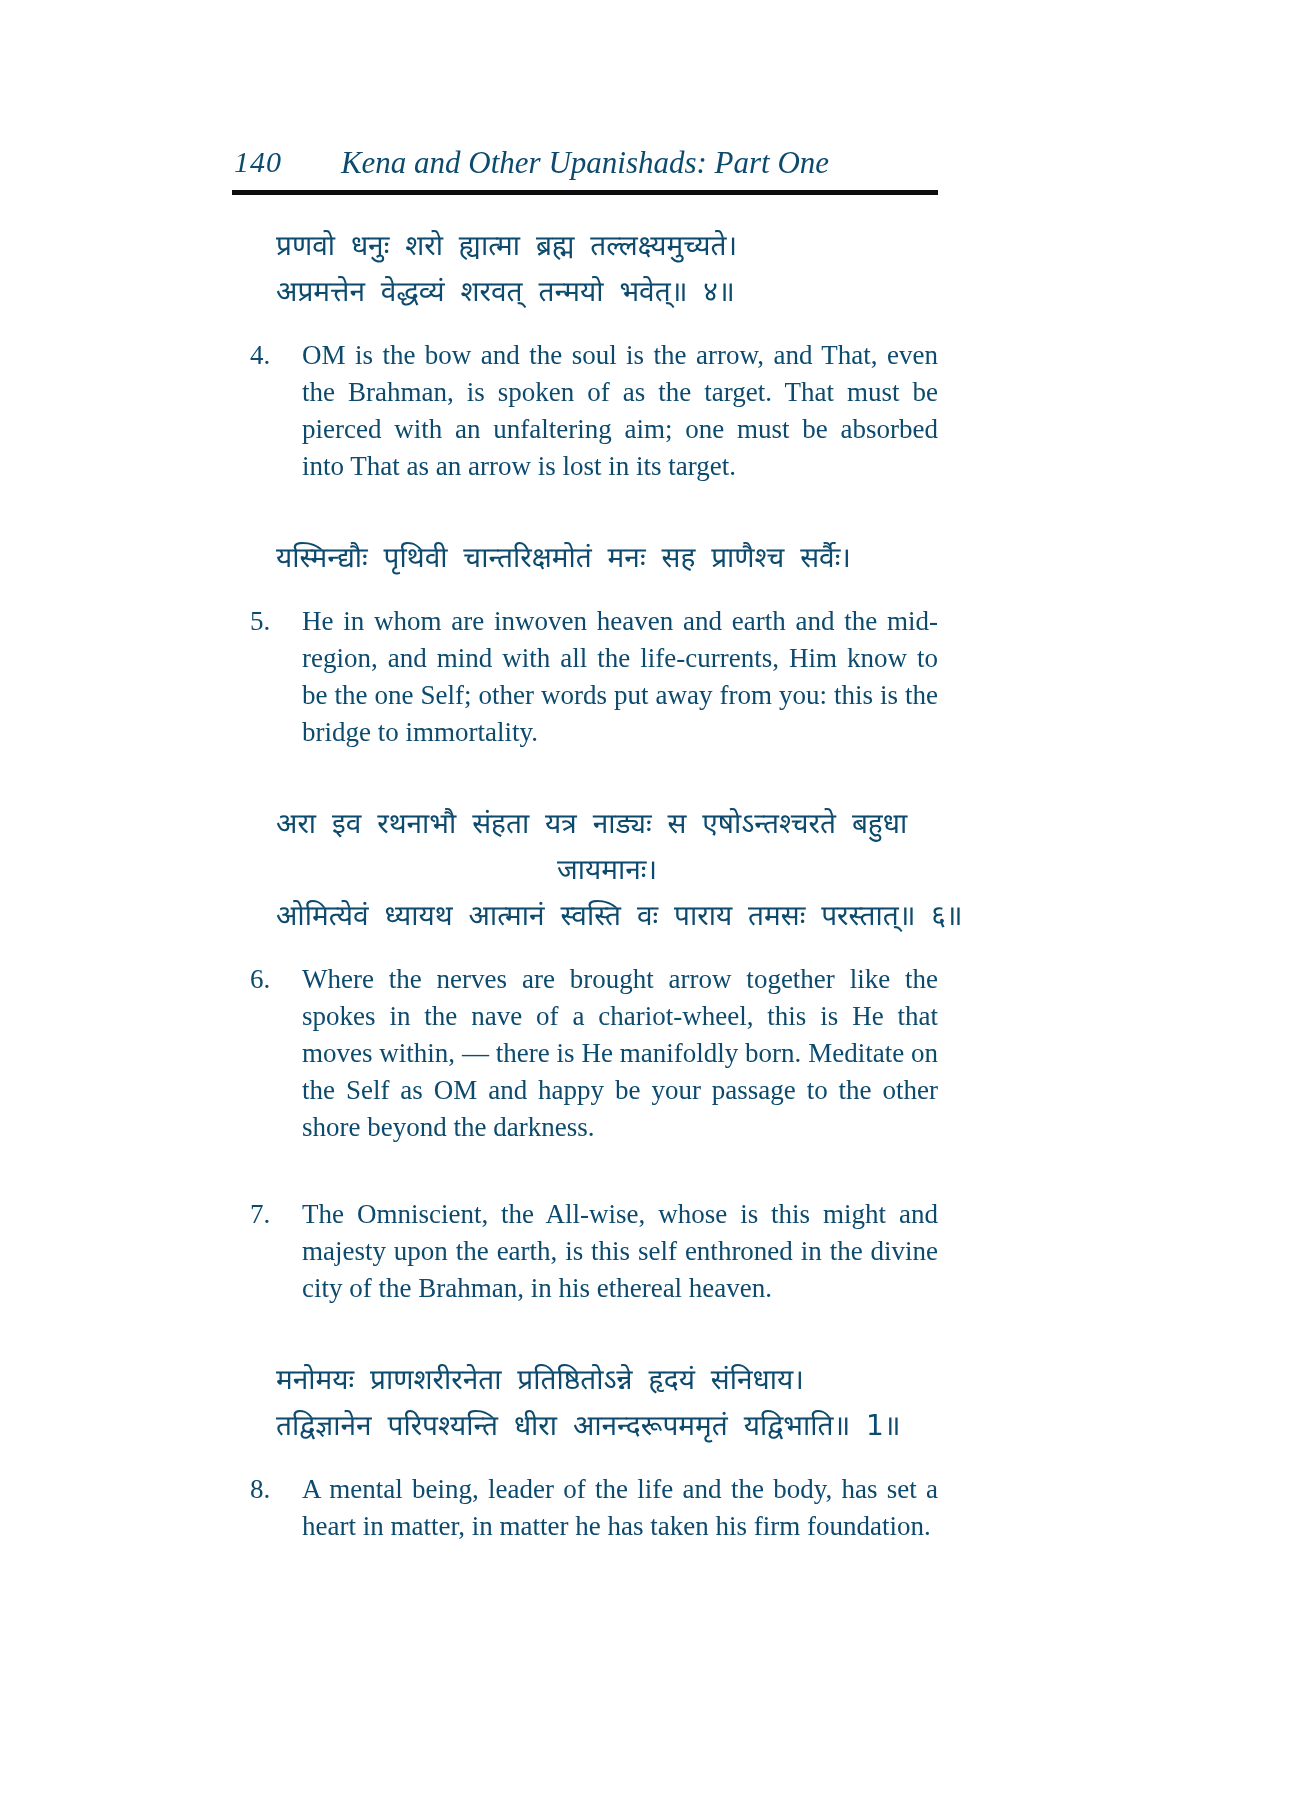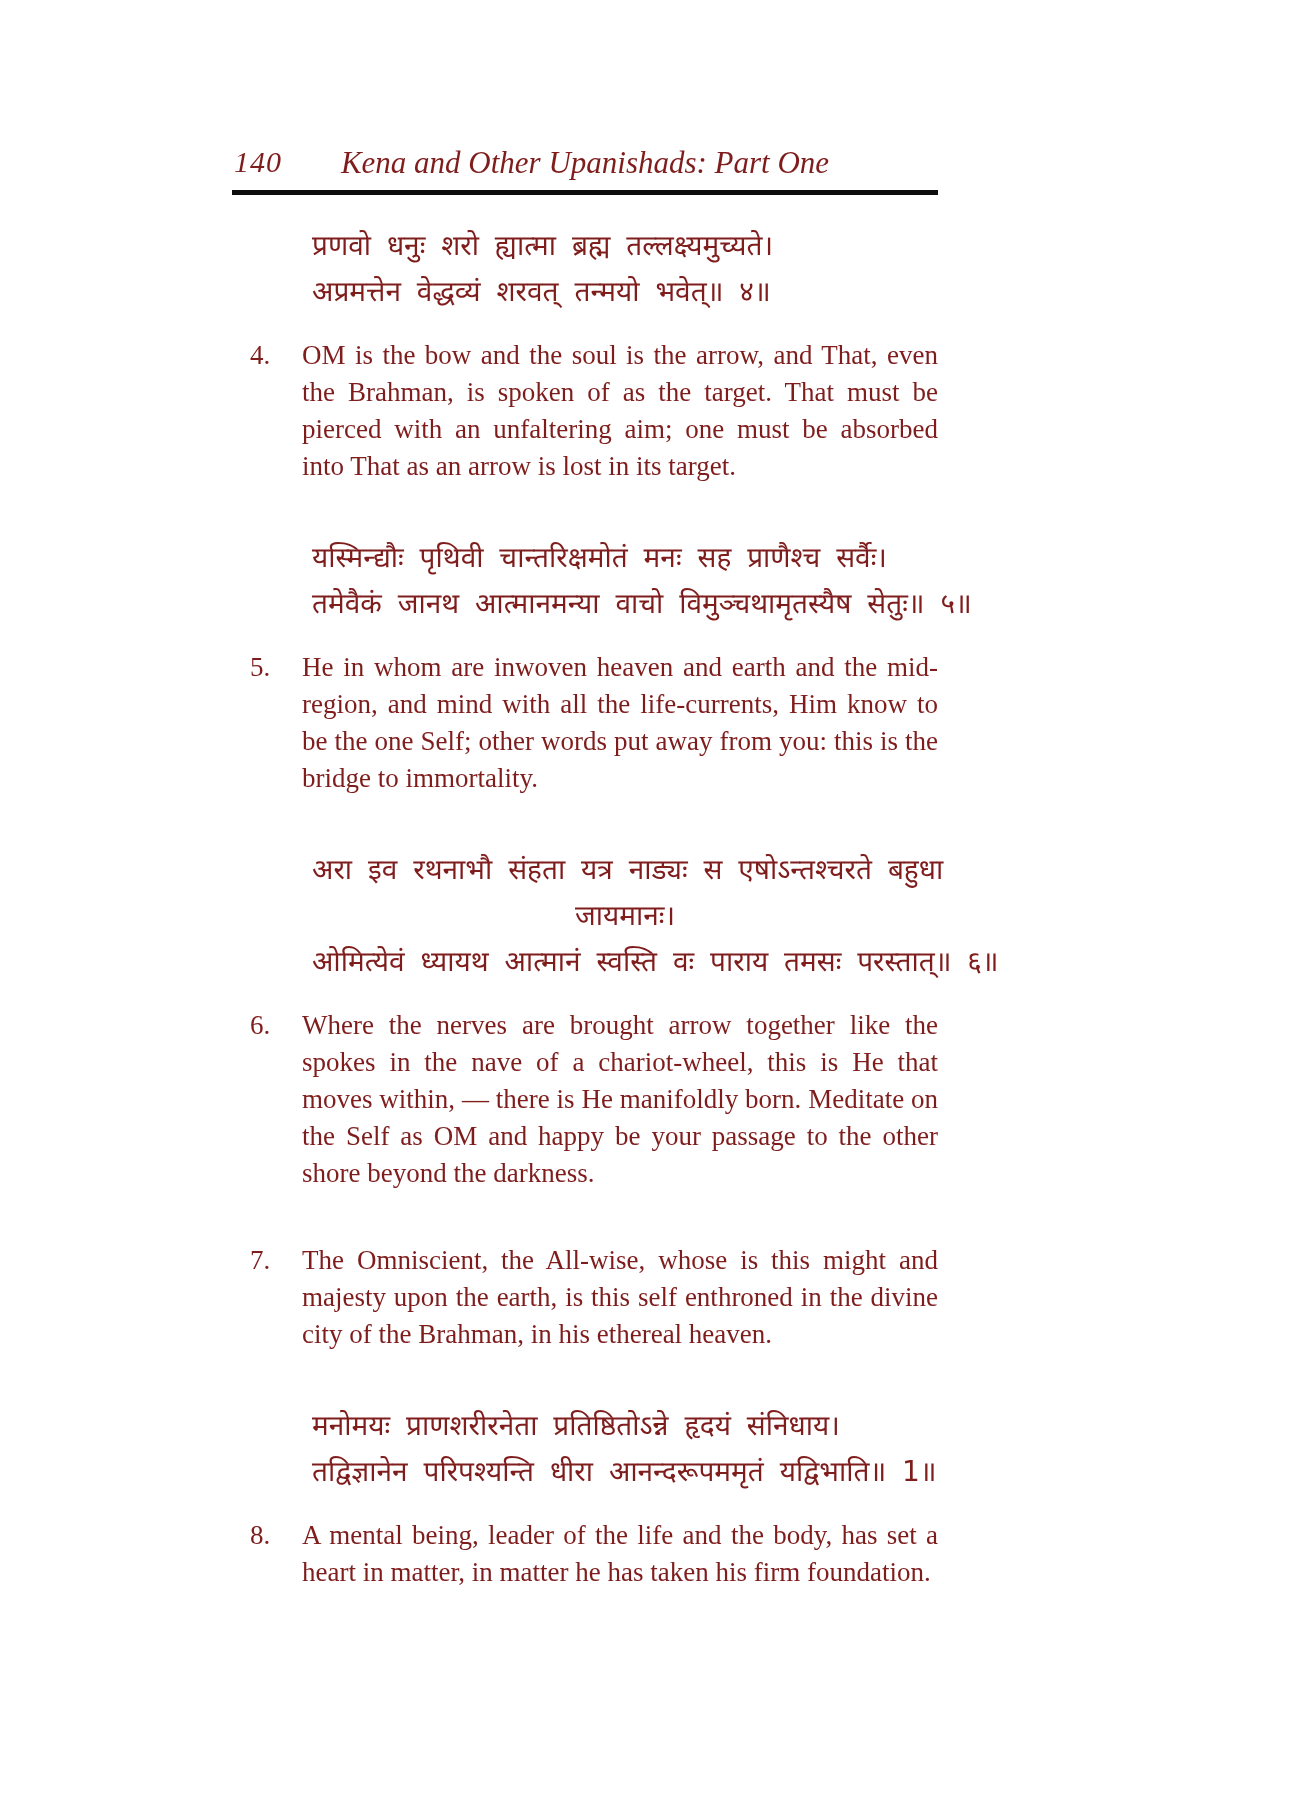--- a/index.html
+++ b/index.html
@@ -6,21 +6,21 @@
     margin: 0;
     padding: 0;
     background: #e8e8e8;
   }
   .page {
     position: relative;
     width: 1301px;
     height: 1801px;
     margin: 0 auto;
     background: #ffffff;
-    color: #7f1d1d;
+    color: #0c4a6e;
     box-sizing: border-box;
     padding: 145px 363px 0 232px; 
     font-family: "Liberation Serif", serif;
     overflow: hidden;
   }
   .page-header {
     position: relative;
     height: 40px;
   }
   .page-number {
@@ -37,21 +37,21 @@
     font-style: italic;
     font-size: 31px;
     white-space: nowrap;
   }
   .header-rule {
     height: 5px;
     background: #0d0d0d;
     margin-top: 5px;
   }
   .verse {
-    margin-left: 80px;
+    margin-left: 44px;
     font-size: 28px;
     line-height: 46px;
     word-spacing: 7px;
     font-family: "DejaVu Sans", "Liberation Serif", sans-serif;
     margin-top: 50px;
     margin-bottom: 20px;
   }
   .verse-line { white-space: nowrap; }
   .verse-line.align-right { text-align: center; white-space: normal; }
   .para {
@@ -88,21 +88,20 @@
     <div class="verse-line">अप्रमत्तेन वेद्धव्यं शरवत् तन्मयो भवेत्॥ ४॥</div>
   </div>
 
   <div class="para">
     <span class="para-num">4.</span>
     <p class="para-text">OM is the bow and the soul is the arrow, and That, even the Brahman, is spoken of as the target. That must be pierced with an unfaltering aim; one must be absorbed into That as an arrow is lost in its target.</p>
   </div>
 
   <div class="verse">
     <div class="verse-line">यस्मिन्द्यौः पृथिवी चान्तरिक्षमोतं मनः सह प्राणैश्च सर्वैः।</div>
-    <div class="verse-line">तमेवैकं जानथ आत्मानमन्या वाचो विमुञ्चथामृतस्यैष सेतुः॥ ५॥</div>
   </div>
 
   <div class="para">
     <span class="para-num">5.</span>
     <p class="para-text">He in whom are inwoven heaven and earth and the mid-region, and mind with all the life-currents, Him know to be the one Self; other words put away from you: this is the bridge to immortality.</p>
   </div>
 
   <div class="verse">
     <div class="verse-line">अरा इव रथनाभौ संहता यत्र नाड्यः स एषोऽन्तश्चरते बहुधा</div>
     <div class="verse-line align-right">जायमानः।</div>

